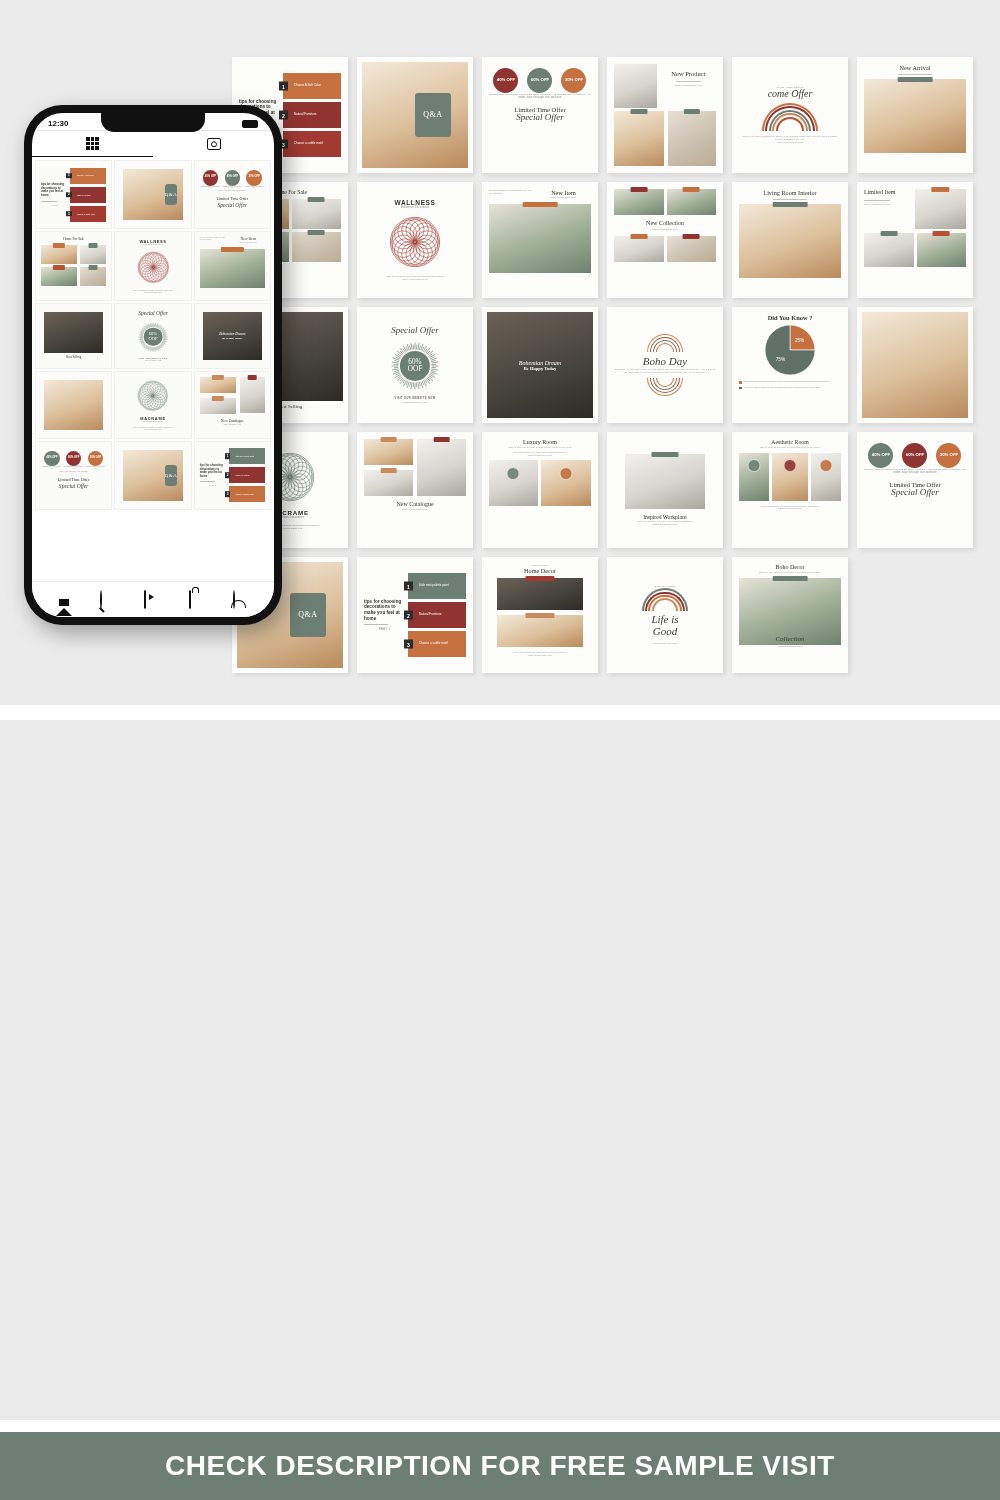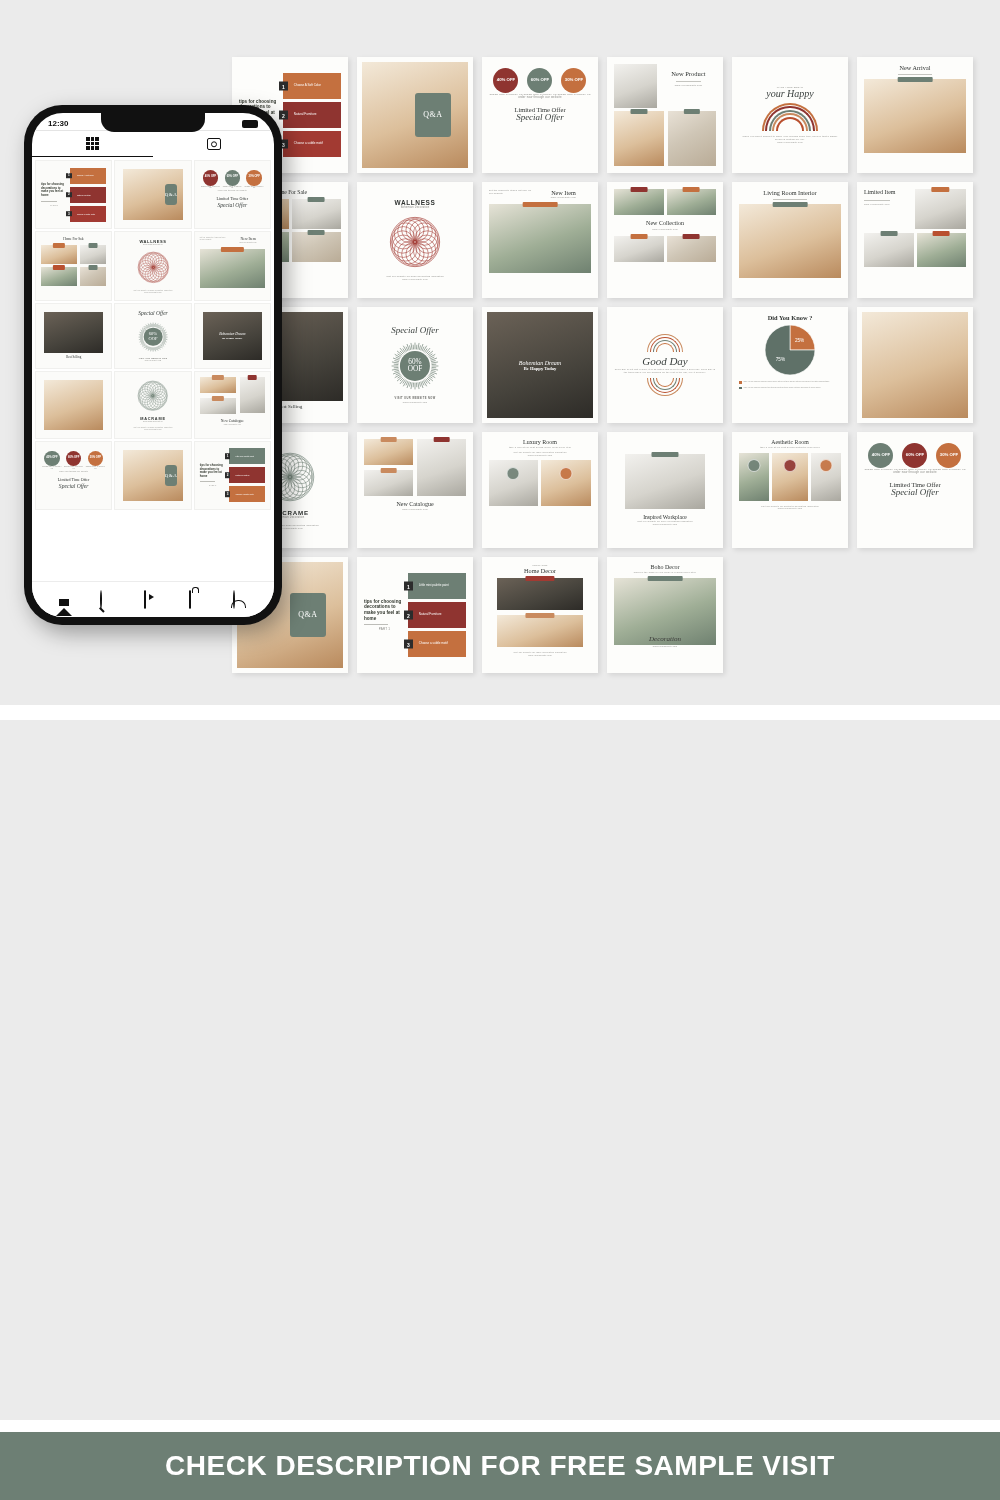--- a/index.html
+++ b/index.html
@@ -171,21 +171,21 @@
             <div class="ph ph-warm" style="width: 50%; height: 100%; position: relative;">
               <div class="tab" style="background: rgb(109, 127, 116); left: 50%; transform: translateX(-50%); top: -2px; width: 34%;"></div>
             </div>
             <div class="ph ph" style="width: 50%; height: 100%; position: relative;">
               <div class="tab" style="background: rgb(109, 127, 116); left: 50%; transform: translateX(-50%); top: -2px; width: 34%;"></div>
             </div>
           </div>
         </div>
         <div class="post" style="display: flex; flex-direction: column; justify-content: center;">
           <div class="tiny ctr" style="font-size: 2.4px; line-height: 1.35;">MAKE YOUR DREAM</div>
-          <div class="script ctr" style="font-size: 10px; line-height: 1;"><span>your </span><span>Happy</span></div>
+          <div class="script ctr" style="font-size: 10px; line-height: 1;"><span>come </span><span>Offer</span></div>
           <div class="rainbow" style="width: 56px; height: 28px; margin: 4px auto 0px;">
             <div class="rb-arc" style="left: 0px; top: 0px; width: 56px; height: 28px; border-width: 2.2px; border-color: rgb(196, 112, 63);"></div>
             <div class="rb-arc" style="left: 3.4px; top: 3.4px; width: 49.2px; height: 24.6px; border-width: 2.2px; border-color: rgb(143, 52, 48);"></div>
             <div class="rb-arc" style="left: 6.8px; top: 6.8px; width: 42.4px; height: 21.2px; border-width: 2.2px; border-color: rgb(109, 127, 116);"></div>
             <div class="rb-arc" style="left: 10.2px; top: 10.2px; width: 35.6px; height: 17.8px; border-width: 2.2px; border-color: rgb(201, 138, 94);"></div>
             <div class="rb-arc" style="left: 13.6px; top: 13.6px; width: 28.8px; height: 14.4px; border-width: 2.2px; border-color: rgb(185, 80, 47);"></div>
           </div>
           <div class="tiny ctr" style="font-size: 2.3px; line-height: 1.35; margin-top: 4px;">When you find it difficult to make your dreams come true, believe that a bigger dream is waiting for you.</div>
           <div class="tiny ctr" style="font-size: 2.2px; line-height: 1.35;">www.yourwebsite.com</div>
         </div>
@@ -391,21 +391,21 @@
             <div class="ctr" style="font-size: 4.6px; color: rgb(255, 255, 255); font-family: &quot;Liberation Serif&quot;, serif; font-weight: bold;">Be Happy Today</div>
           </div>
         </div>
         <div class="post" style="display: flex; flex-direction: column; align-items: center; justify-content: center;">
           <div class="rainbow" style="width: 36px; height: 18px; margin: 0px auto;">
             <div class="rb-arc" style="left: 0px; top: 0px; width: 36px; height: 18px; border-width: 1.7px; border-color: rgb(201, 138, 94);"></div>
             <div class="rb-arc" style="left: 2.9px; top: 2.9px; width: 30.2px; height: 15.1px; border-width: 1.7px; border-color: rgb(185, 80, 47);"></div>
             <div class="rb-arc" style="left: 5.8px; top: 5.8px; width: 24.4px; height: 12.2px; border-width: 1.7px; border-color: rgb(109, 127, 116);"></div>
             <div class="rb-arc" style="left: 8.7px; top: 8.7px; width: 18.6px; height: 9.3px; border-width: 1.7px; border-color: rgb(196, 112, 63);"></div>
           </div>
-          <div class="script ctr" style="font-size: 11px; line-height: 1.1; margin: 3px 0px 1px;">Good Day</div>
+          <div class="script ctr" style="font-size: 11px; line-height: 1.1; margin: 3px 0px 1px;">Boho Day</div>
           <div class="tiny ctr" style="font-size: 2.2px; line-height: 1.35;">Good Day is not just a word, it is an action and belief to have a good day. Good Day is the times when you will blossom for the rest of the day, live it properly.</div>
           <div class="rainbow" style="width: 36px; height: 18px; margin: 4px auto 0px; transform: rotate(180deg);">
             <div class="rb-arc" style="left: 0px; top: 0px; width: 36px; height: 18px; border-width: 1.7px; border-color: rgb(201, 138, 94);"></div>
             <div class="rb-arc" style="left: 2.9px; top: 2.9px; width: 30.2px; height: 15.1px; border-width: 1.7px; border-color: rgb(185, 80, 47);"></div>
             <div class="rb-arc" style="left: 5.8px; top: 5.8px; width: 24.4px; height: 12.2px; border-width: 1.7px; border-color: rgb(109, 127, 116);"></div>
             <div class="rb-arc" style="left: 8.7px; top: 8.7px; width: 18.6px; height: 9.3px; border-width: 1.7px; border-color: rgb(196, 112, 63);"></div>
           </div>
         </div>
         <div class="post" style="display: flex; flex-direction: column; align-items: center;">
           <div class="sm-head ctr" style="font-size: 6.4px; font-weight: bold;">Did You Know ?</div>
@@ -567,26 +567,40 @@
             <div class="ph ph-dark" style="width: 84%; height: 32px; position: relative; margin: 0px auto;">
               <div class="tab" style="background: rgb(162, 58, 50); left: 50%; transform: translateX(-50%); top: -2px; width: 34%;"></div>
             </div>
             <div class="ph ph-warm" style="width: 84%; height: 32px; position: relative; margin: 0px auto;">
               <div class="tab" style="background: rgb(201, 138, 94); left: 50%; transform: translateX(-50%); top: -2px; width: 34%;"></div>
             </div>
           </div>
           <div class="tiny ctr" style="font-size: 2.1px; line-height: 1.35; margin-top: 4px;">visit our website for more decorating inspiration</div>
           <div class="tiny ctr" style="font-size: 2px; line-height: 1.35;">www.yourwebsite.com</div>
         </div>
+        <div class="post" style="display: flex; flex-direction: column; align-items: center; justify-content: center;">
+          <div class="tiny ctr" style="font-size: 2.4px; line-height: 1.35;">DREAMY ROOM</div>
+          <div class="rainbow" style="width: 46px; height: 23px; margin: 0px auto;">
+            <div class="rb-arc" style="left: 0px; top: 0px; width: 46px; height: 23px; border-width: 2px; border-color: rgb(109, 127, 116);"></div>
+            <div class="rb-arc" style="left: 3.2px; top: 3.2px; width: 39.6px; height: 19.8px; border-width: 2px; border-color: rgb(143, 52, 48);"></div>
+            <div class="rb-arc" style="left: 6.4px; top: 6.4px; width: 33.2px; height: 16.6px; border-width: 2px; border-color: rgb(196, 112, 63);"></div>
+            <div class="rb-arc" style="left: 9.6px; top: 9.6px; width: 26.8px; height: 13.4px; border-width: 2px; border-color: rgb(201, 138, 94);"></div>
+          </div>
+          <div class="script ctr" style="font-size: 11px; line-height: 1.02; margin-top: 3px;">
+            <div>Life is</div>
+            <div>Good</div>
+          </div>
+          <div class="tiny ctr" style="font-size: 2.1px; line-height: 1.35; margin-top: 5px;">www.yourwebsite.com</div>
+        </div>
         <div class="post">
           <div class="sm-head ctr" style="font-size: 6px; line-height: 1.15;">Boho Decor</div>
           <div class="tiny ctr" style="font-size: 2.2px; line-height: 1.35;">discover the walls of your home in a warm decor style</div>
           <div class="ph ph-green" style="width: 100%; height: 66%; position: relative; margin-top: 4px; display: flex; align-items: flex-end; justify-content: center;">
             <div class="tab" style="background: rgb(109, 127, 116); left: 50%; transform: translateX(-50%); top: -2px; width: 34%;"></div>
-            <div class="script" style="font-size: 7px; color: rgb(58, 58, 56); margin-bottom: 2px;">Decoration</div>
+            <div class="script" style="font-size: 7px; color: rgb(58, 58, 56); margin-bottom: 2px;">Collection</div>
           </div>
           <div class="tiny ctr" style="font-size: 2.1px; line-height: 1.35;">www.yourwebsite.com</div>
         </div>
       </div>
 
     <div class="phone">
       <div class="phone-screen">
         <div class="notch"></div>
         <div class="stbar">
           <span>12:30</span>

